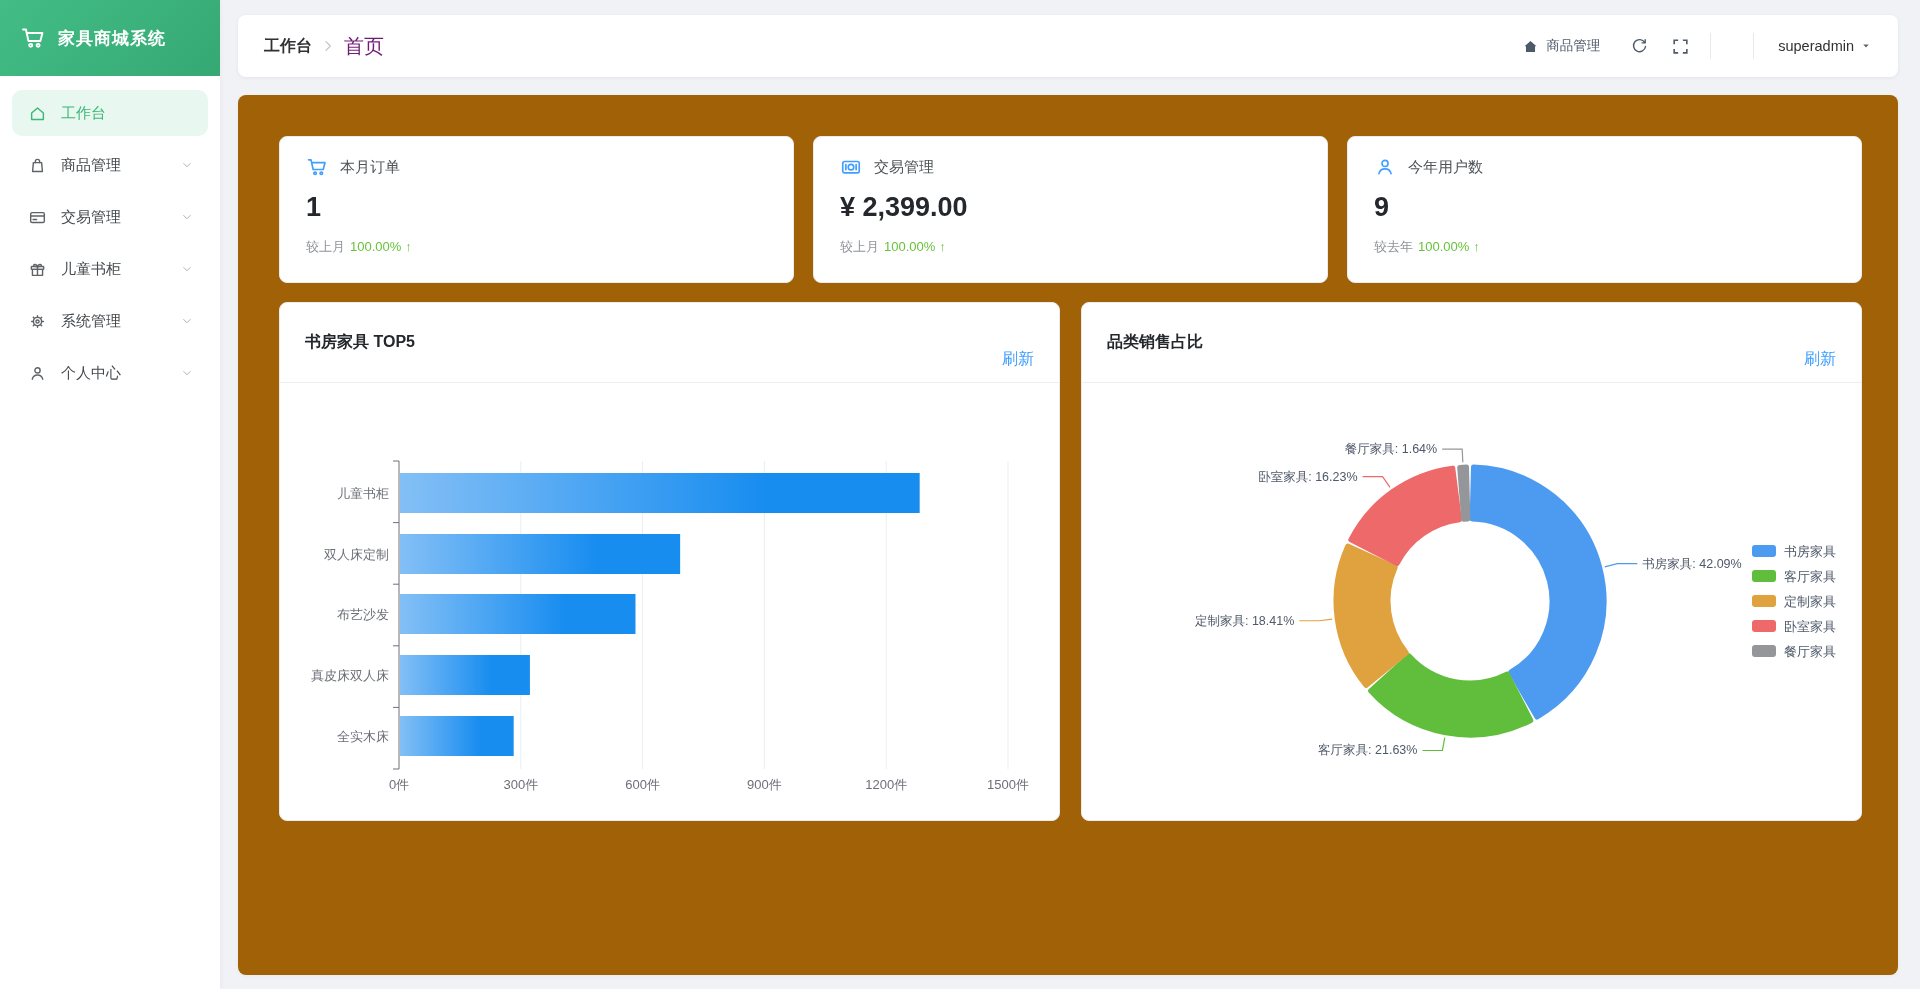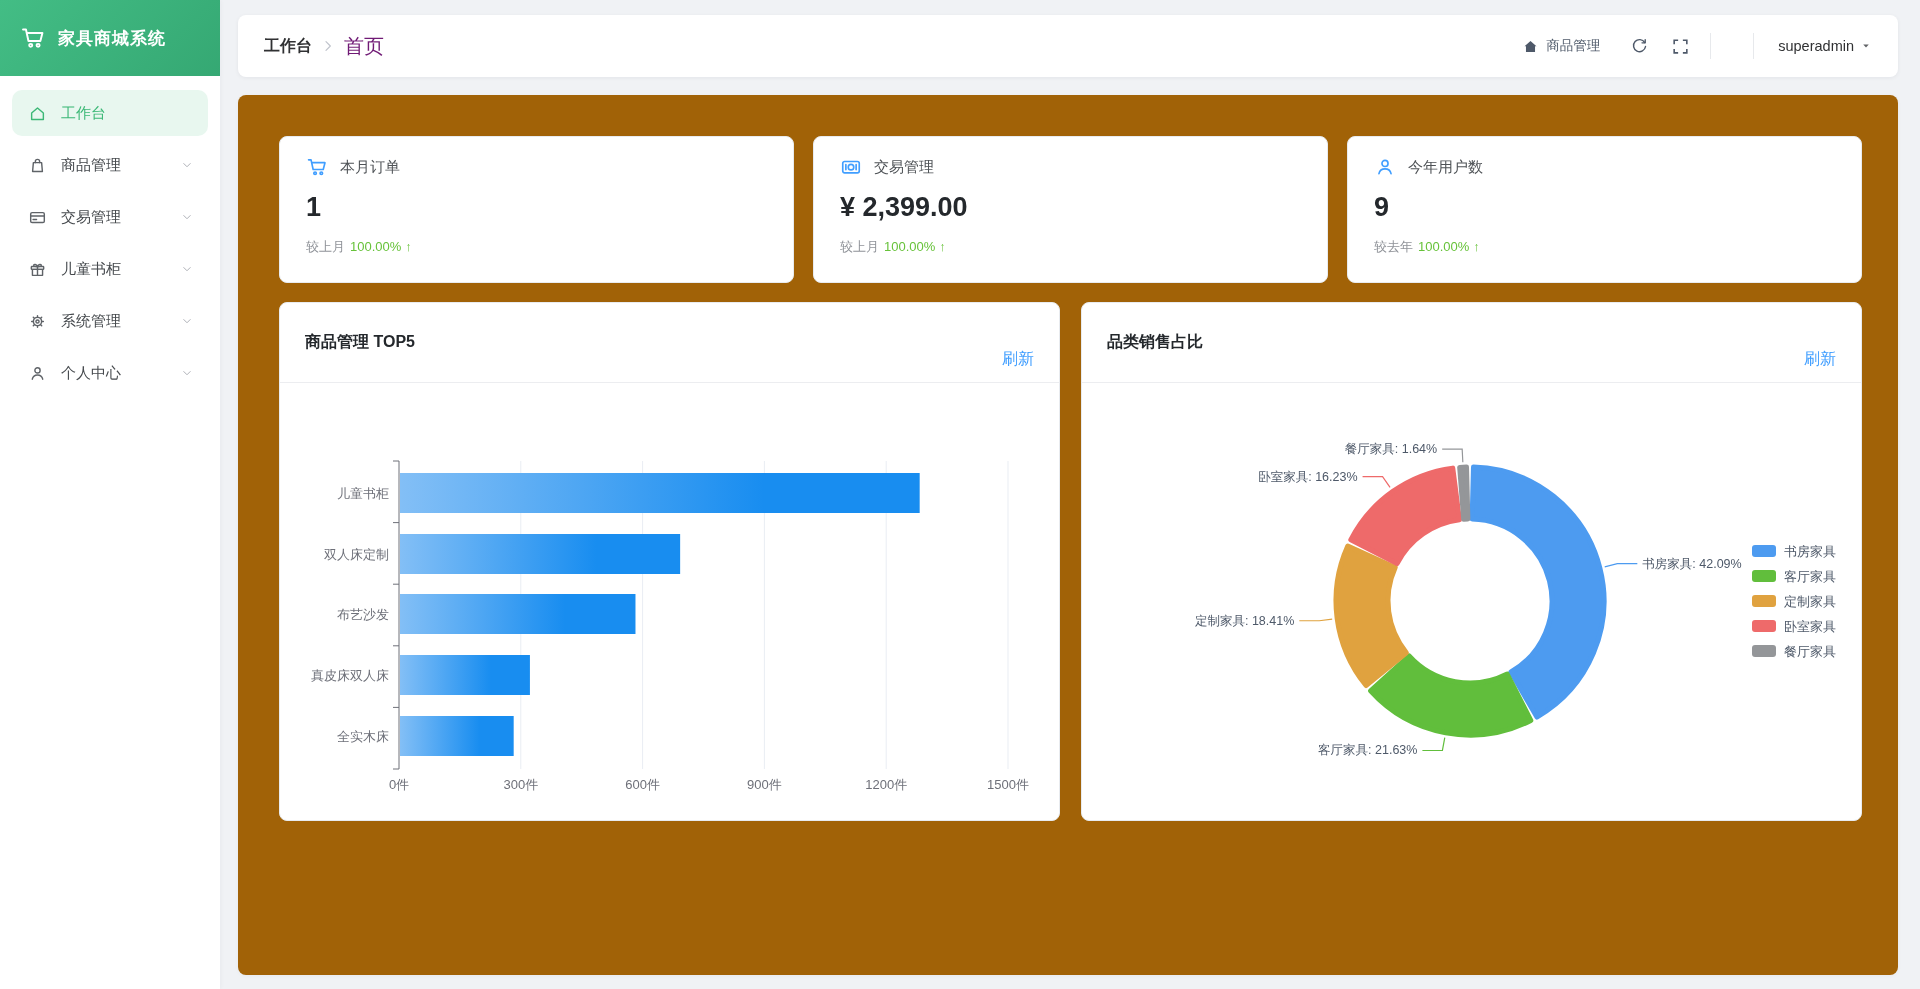--- a/index.html
+++ b/index.html
@@ -283,21 +283,21 @@
           </div>
     <div class="stat-value">9</div>
     <div class="stat-foot">
       <span class="cmp-label">较去年</span><span class="pct">100.00%</span><span class="arrow">↑</span></div>
         </div>
       </div>
 
     <div class="charts-row">
       <div class="chart-card">
         <div class="chart-head">
-          <span class="chart-title">商品管理 TOP5</span>
+          <span class="chart-title">书房家具 TOP5</span>
           <span class="refresh-link">刷新</span>
         </div>
         <div class="chart-body" id="barChart">
             <svg width="779" height="437">
               <defs>
                 <linearGradient id="barG0" x1="0" y1="0" x2="1" y2="0">
                   <stop offset="0%" stop-color="#83bff6"></stop>
                   <stop offset="70%" stop-color="#188df0"></stop>
                   <stop offset="100%" stop-color="#188df0"></stop>
                 </linearGradient>

